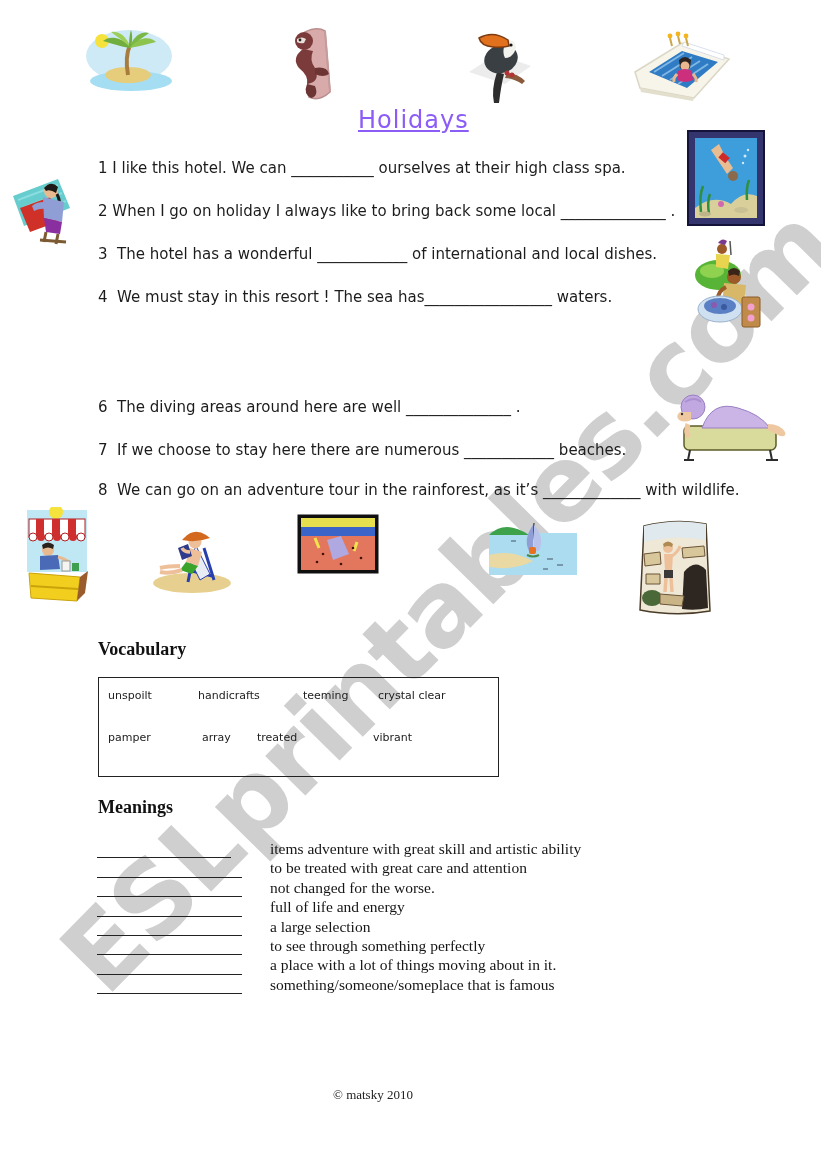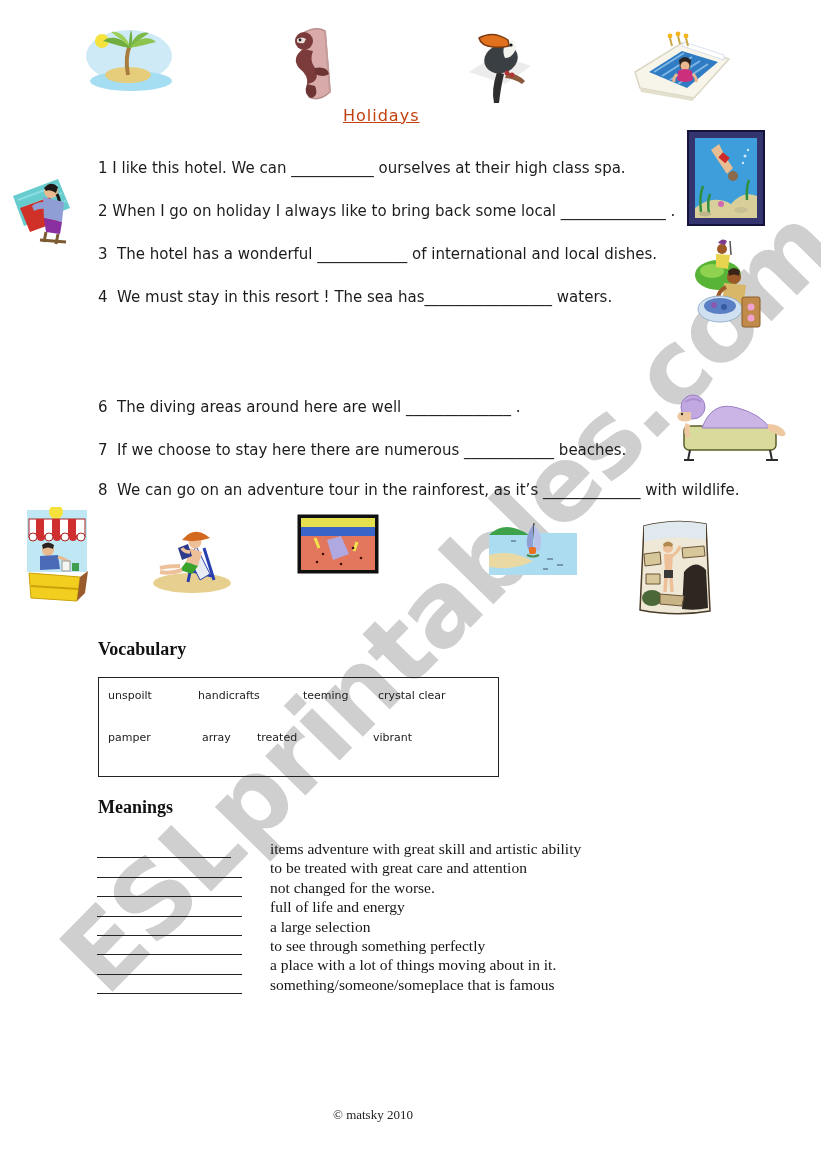--- a/index.html
+++ b/index.html
@@ -3,38 +3,38 @@
 <meta charset="utf-8">
 <style>
   html,body{margin:0;padding:0;background:#fff;}
   .page{position:relative;width:821px;height:1169px;background:#fff;overflow:hidden;
         font-family:"DejaVu Sans",sans-serif;color:#1c1c1c;}
   .layer{position:absolute;inset:0;z-index:2;}
   .wm{position:absolute;left:447px;top:600px;z-index:1;
       transform:translate(-50%,-50%) rotate(-45.5deg);
       font:bold 103px "DejaVu Sans",sans-serif;letter-spacing:-2px;
       color:rgba(160,160,160,0.5);white-space:nowrap;}
-  .title{position:absolute;left:343px;top:106px;font-size:16px;letter-spacing:1px;
-         text-decoration:underline;color:#c2410c;}
+  .title{position:absolute;left:358px;top:106px;font-size:24px;letter-spacing:1px;
+         text-decoration:underline;color:#8b5cf6;}
   .sent{position:absolute;left:98px;font-size:15px;line-height:23px;
         white-space:pre-wrap;color:#1c1c1c;}
   .s0{top:157px}.s1{top:200px}.s2{top:243px}.s3{top:286px}
   .s4{top:329px;width:640px}.s5{top:396px}.s6{top:439px}.s7{top:479px}
   .h{position:absolute;left:98px;font:bold 18px "Liberation Serif",serif;color:#111;}
   .h-voc{top:639px}.h-mean{top:797px}
   .vbox{position:absolute;left:98px;top:677px;width:399px;height:98px;border:1.5px solid #222;}
   .vw{position:absolute;font-size:11px;color:#222;white-space:nowrap;}
   .vw0{left:108px;top:689px}.vw1{left:198px;top:689px}.vw2{left:303px;top:689px}.vw3{left:378px;top:689px}
   .vw4{left:108px;top:731px}.vw5{left:202px;top:731px}.vw6{left:257px;top:731px}.vw7{left:373px;top:731px}
   .mrows{position:absolute;left:97px;top:839px;}
   .mrow{display:flex;height:19.4px;align-items:flex-end;}
   .mblank{width:145px;height:100%;border-bottom:1.3px solid #222;margin-right:28px;flex:none;}
   .mrow:first-child .mblank{width:134px;margin-right:39px;}
   .mtext{font:15.5px "Liberation Serif",serif;line-height:19.4px;white-space:nowrap;color:#161616;}
-  .footer{position:absolute;left:333px;top:1087px;font:13px "Liberation Serif",serif;color:#222;margin-top:20px;}
+  .footer{position:absolute;left:333px;top:1087px;font:13px "Liberation Serif",serif;color:#222;}
   .art{position:absolute;}
   .art-island{left:85px;top:28px;width:90px;height:64px;}
   .art-monkey{left:285px;top:24px;width:62px;height:80px;}
   .art-toucan{left:463px;top:26px;width:72px;height:80px;}
   .art-pool{left:632px;top:30px;width:100px;height:72px;}
   .art-artist{left:8px;top:176px;width:74px;height:70px;}
   .art-diver{left:687px;top:130px;width:78px;height:96px;}
   .art-shop{left:688px;top:233px;width:76px;height:98px;}
   .art-massage{left:668px;top:382px;width:124px;height:82px;}
   .art-stall{left:22px;top:507px;width:70px;height:97px;}

